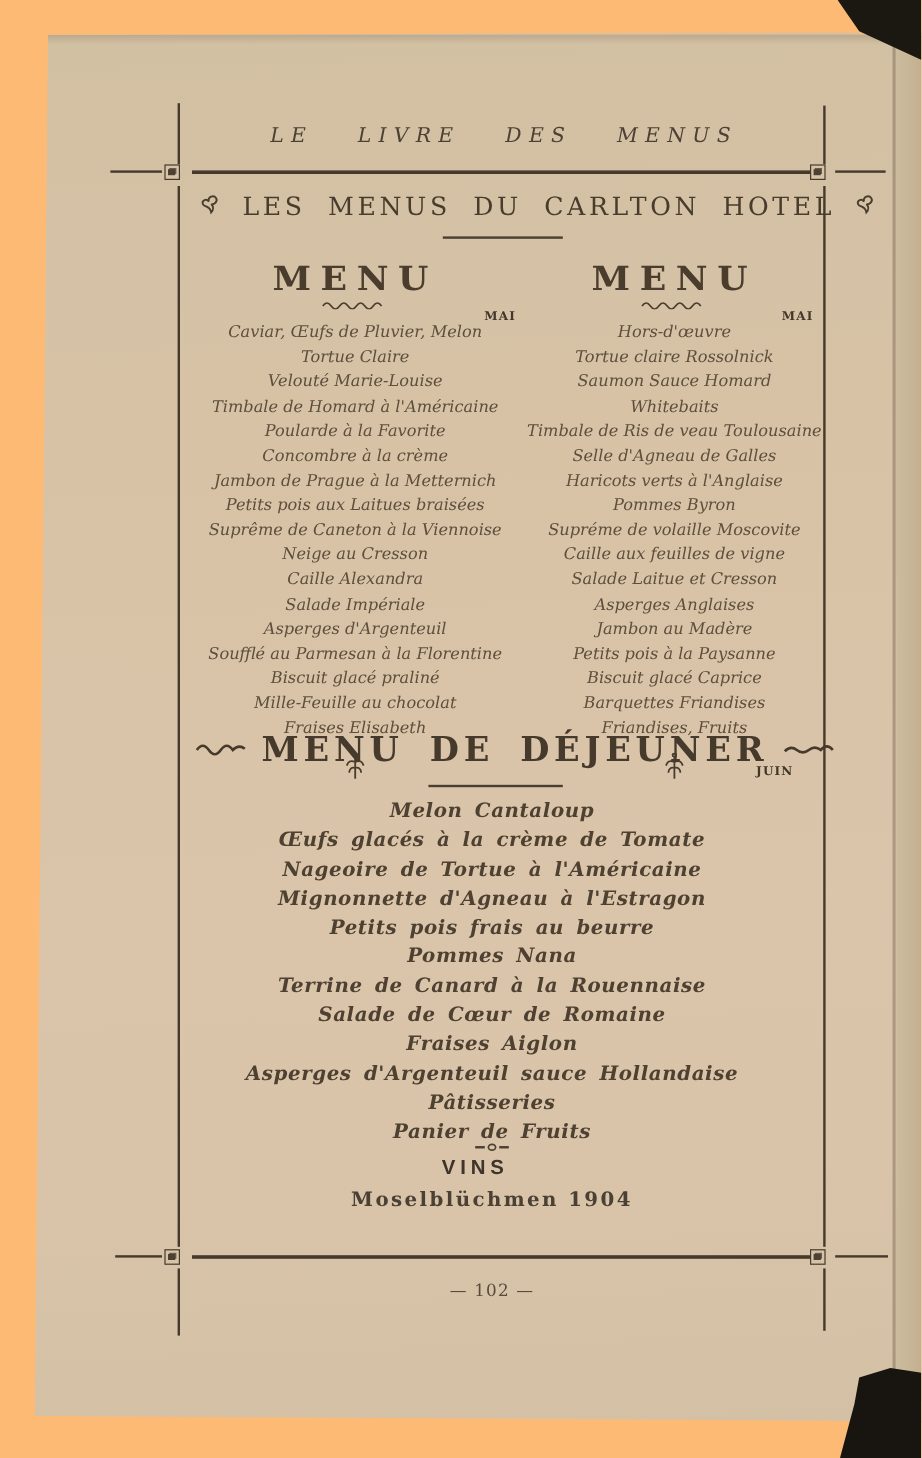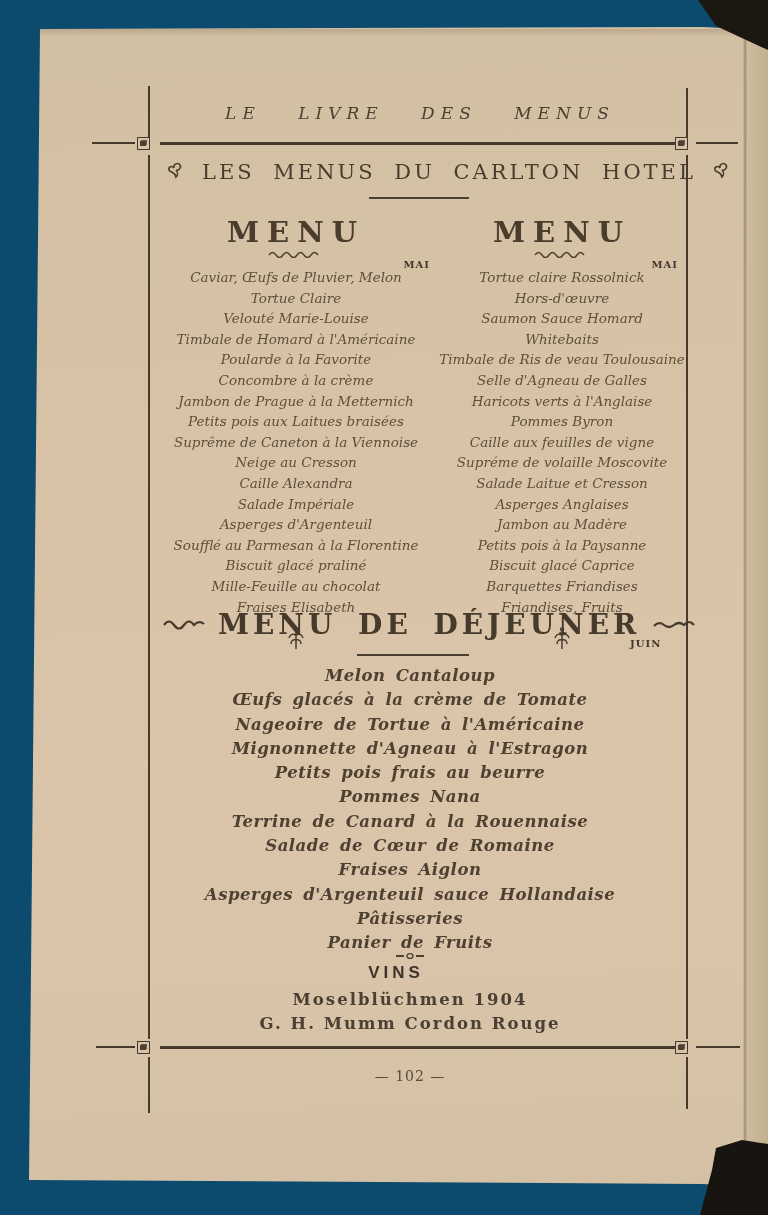--- a/index.html
+++ b/index.html
@@ -1,16 +1,16 @@
 <!DOCTYPE html>
 <html><head>
 <meta charset="utf-8">
 <style>
   html,body{margin:0;padding:0;}
-  .stage{position:relative;width:768px;height:1215px;background:#0c4a6e;overflow:hidden;
+  .stage{position:relative;width:768px;height:1215px;background:#fdba74;overflow:hidden;
          font-family:"DejaVu Serif", serif;}
   
   .page{position:absolute;left:0;top:0;width:768px;height:1215px;
         clip-path:polygon(40px 29px,702px 27px,768px 30px,768px 1186px,700px 1184px,29px 1180px);
         background:linear-gradient(178deg,#d2c0a3 0%,#d7c2a6 30%,#dbc5aa 62%,#d9c4a9 80%,#d3c0a4 100%);}
   .page-inner-shade{position:absolute;left:40px;top:29px;right:0;height:8px;
         background:linear-gradient(180deg,rgba(120,100,75,.25),rgba(120,100,75,0));}
   .crease{position:absolute;left:743px;top:27px;width:4px;height:1140px;
         background:linear-gradient(90deg,rgba(90,75,55,0),rgba(90,75,55,.45),rgba(90,75,55,.1));}
   .edge-right{position:absolute;left:747px;top:27px;width:21px;height:1140px;
@@ -139,30 +139,30 @@
       </div>
     </div>
 
     <div class="col col-right">
       <div class="menu-head">MENU</div>
       <svg class="wavy" width="56" height="7" viewBox="0 0 56 7">
           <path d="M1 4 q3.5 -5 7 0 t7 0 t7 0 t7 0 t7 0 t7 0 t7 0" fill="none" stroke="#4a3d2d" stroke-width="1.4"></path>
         </svg>
       <div class="month">MAI</div>
       <div class="col-list">
+          <div class="mi">Hors-d'œuvre</div>
           <div class="mi">Tortue claire Rossolnick</div>
-          <div class="mi">Hors-d'œuvre</div>
           <div class="mi">Saumon Sauce Homard</div>
           <div class="mi">Whitebaits</div>
           <div class="mi">Timbale de Ris de veau Toulousaine</div>
           <div class="mi">Selle d'Agneau de Galles</div>
           <div class="mi">Haricots verts à l'Anglaise</div>
           <div class="mi">Pommes Byron</div>
+          <div class="mi">Supréme de volaille Moscovite</div>
           <div class="mi">Caille aux feuilles de vigne</div>
-          <div class="mi">Supréme de volaille Moscovite</div>
           <div class="mi">Salade Laitue et Cresson</div>
           <div class="mi">Asperges Anglaises</div>
           <div class="mi">Jambon au Madère</div>
           <div class="mi">Petits pois à la Paysanne</div>
           <div class="mi">Biscuit glacé Caprice</div>
           <div class="mi">Barquettes Friandises</div>
           <div class="mi">Friandises, Fruits</div>
         </div>
       <div class="col-end-orn">
         <svg width="18" height="24" viewBox="0 0 18 24">
@@ -201,21 +201,20 @@
     <div class="mini-orn">
       <svg width="30" height="8" viewBox="0 0 30 8">
           <path d="M1 4 h8 M21 4 h8" stroke="#4e4233" stroke-width="2"></path>
           <ellipse cx="15" cy="4" rx="3" ry="2.4" fill="none" stroke="#4e4233" stroke-width="1.4"></ellipse>
         </svg>
     </div>
 
     <div class="vins-head">VINS</div>
     <div class="vins-lines">
         <div class="mi">Moselblüchmen 1904</div>
-        <div class="mi">G. H. Mumm Cordon Rouge</div>
       </div>
 
     <div class="page-num">— 102 —</div>
   </div>
 
   <div class="crease"></div>
   <div class="edge-right"></div>
   <div class="dark-corner-top"></div>
   <div class="dark-corner-bottom"></div>
 </div>

